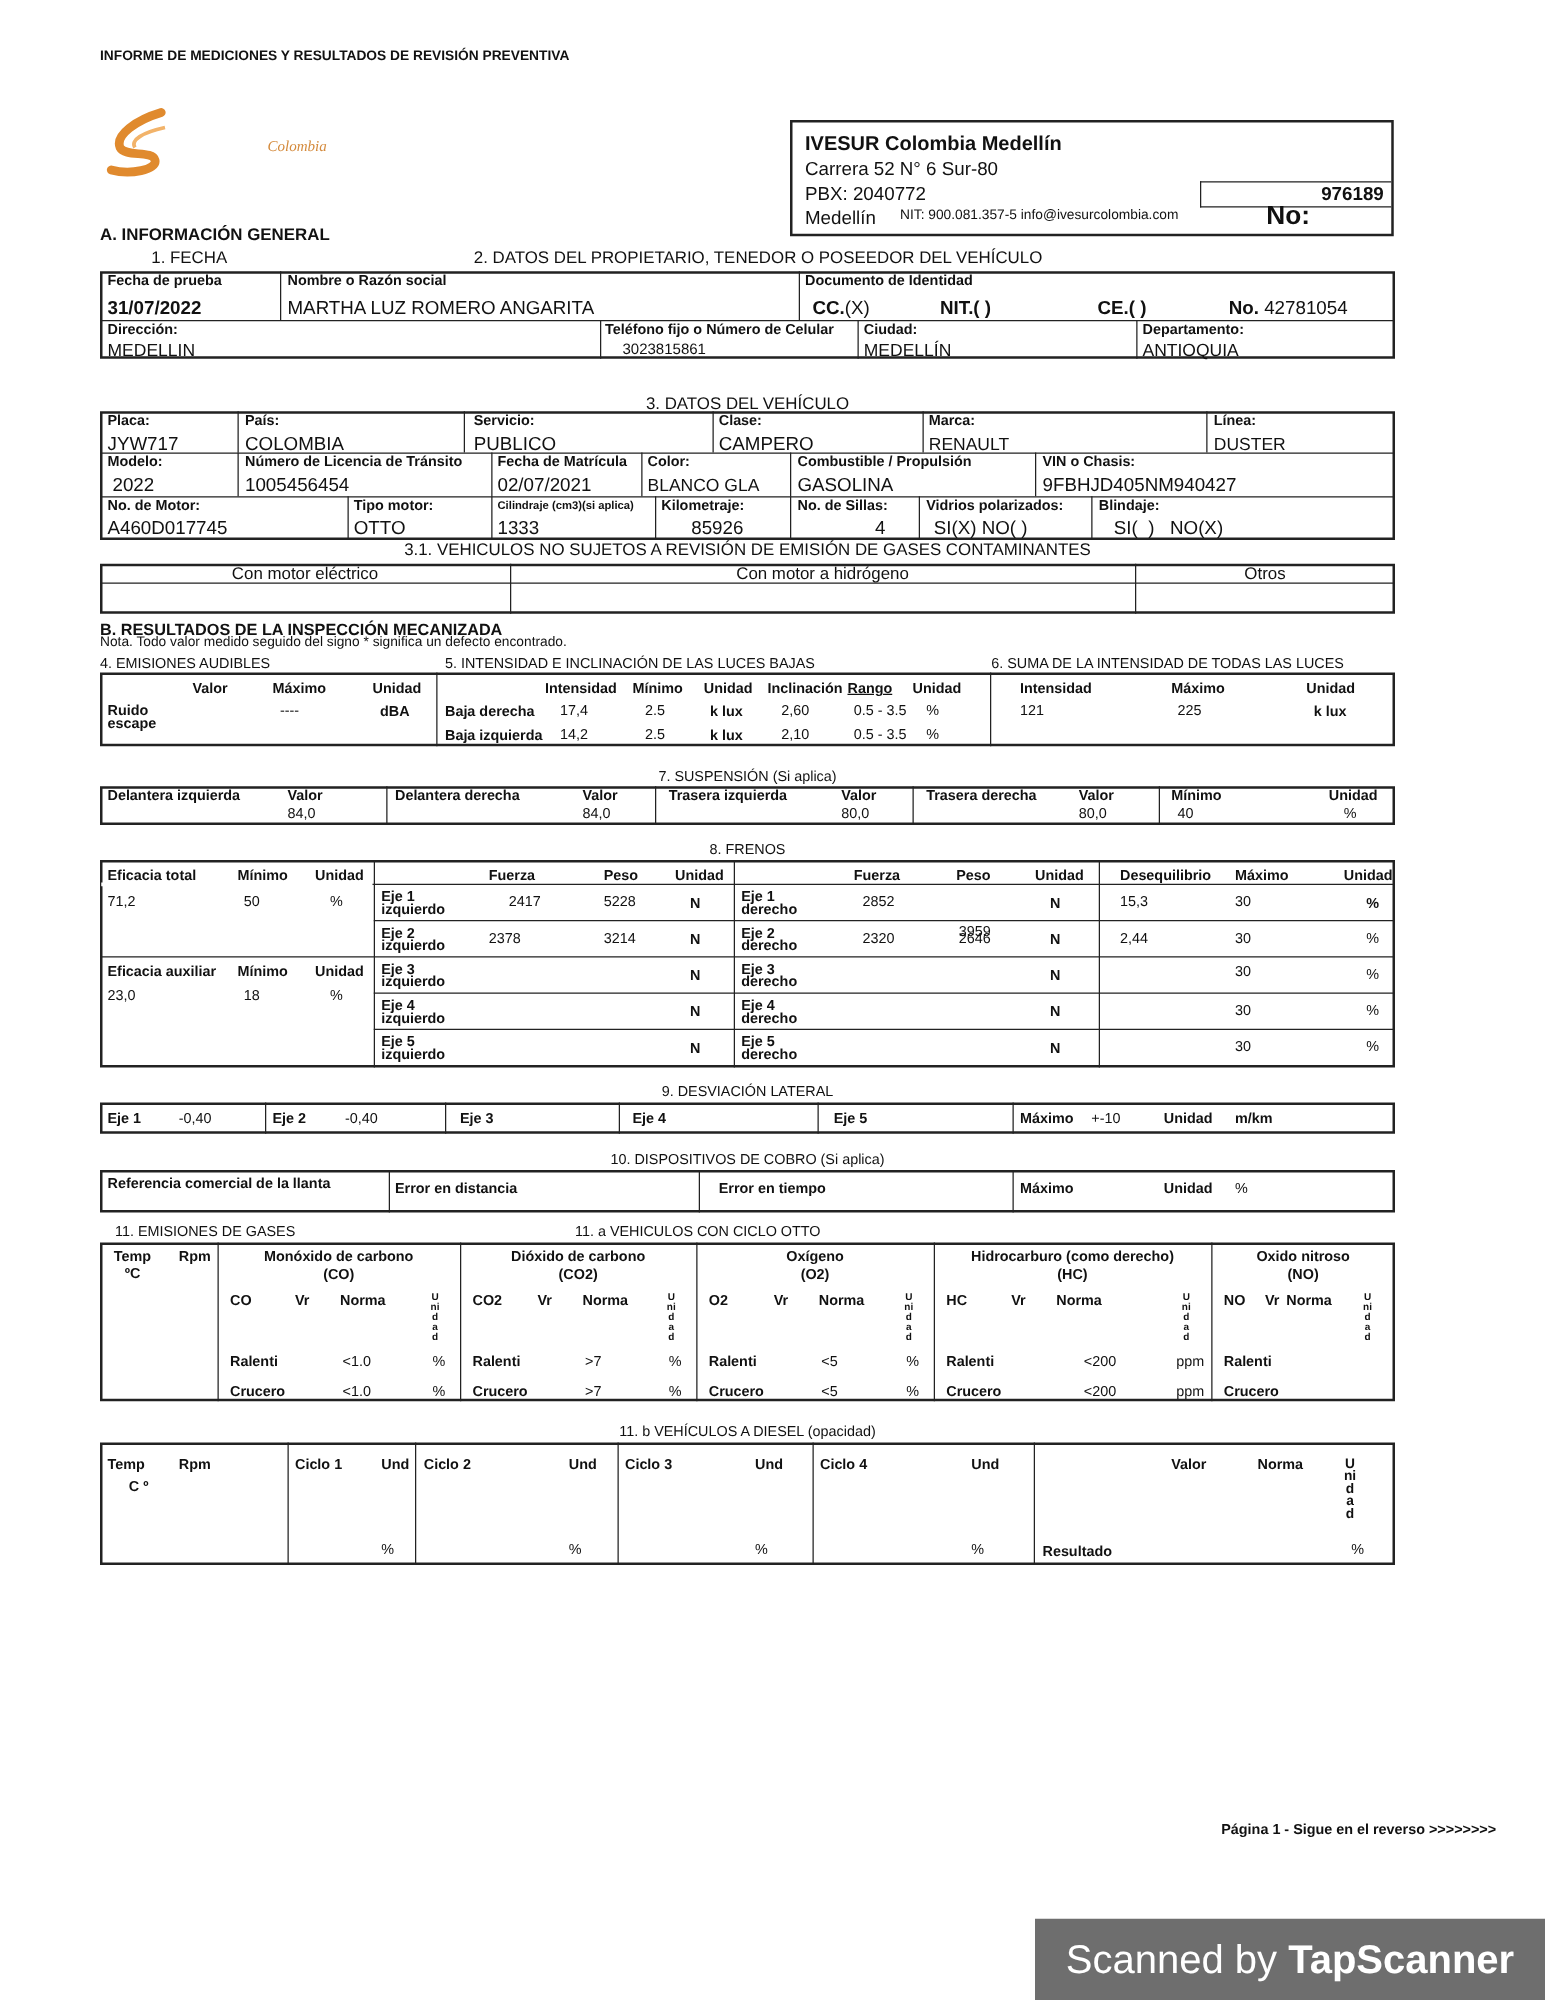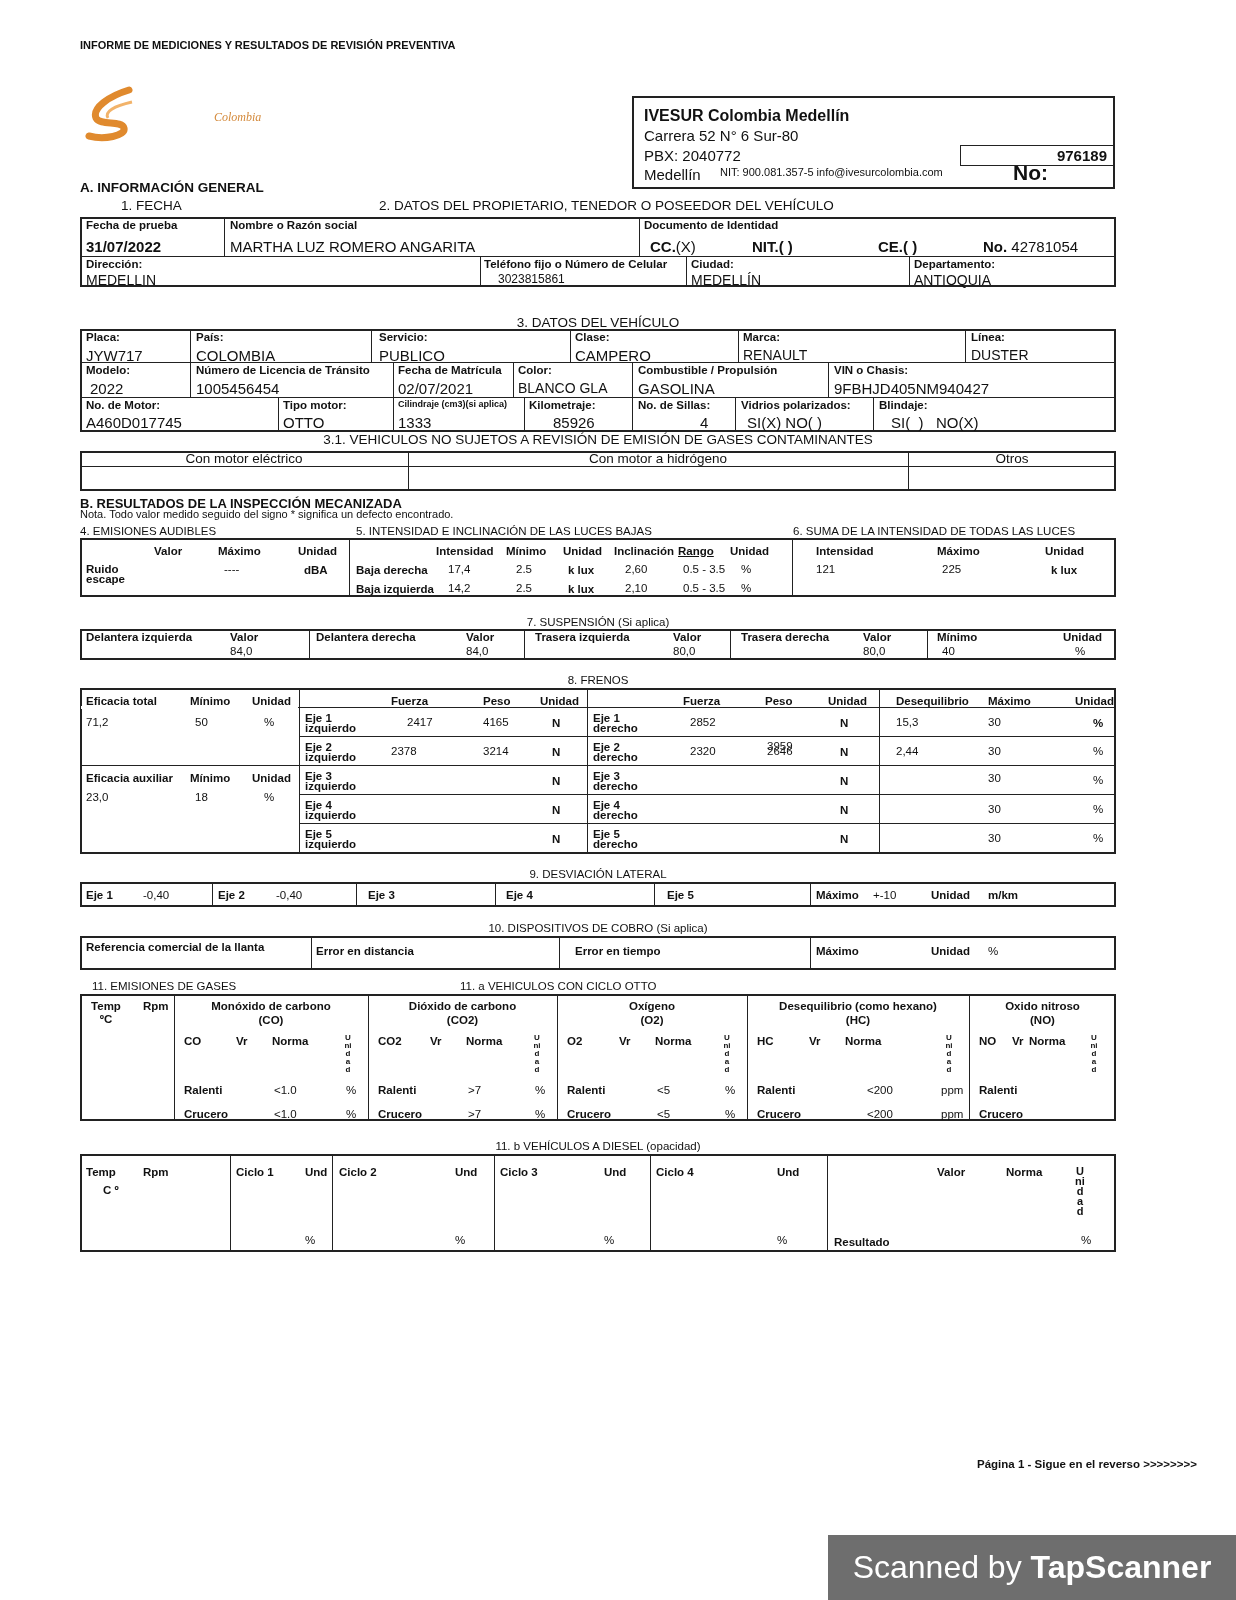--- a/index.html
+++ b/index.html
@@ -255,21 +255,21 @@
 <div class="abs lbl" style="left:683px;top:695px;">Fuerza</div>
 <div class="abs lbl" style="left:765px;top:695px;">Peso</div>
 <div class="abs lbl" style="left:828px;top:695px;">Unidad</div>
 <div class="abs lbl" style="left:896px;top:695px;">Desequilibrio</div>
 <div class="abs lbl" style="left:988px;top:695px;">Máximo</div>
 <div class="abs lbl" style="left:1075px;top:695px;">Unidad</div>
 
 <div>
   <div class="abs lbl" style="left:305px;top:713px;line-height:10px;"><span>Eje 1</span><br><span>izquierdo</span></div>
   <div class="abs sm" style="left:407px;top:716px;">2417</div>
-  <div class="abs sm" style="left:483px;top:716px;">4165</div>
+  <div class="abs sm" style="left:483px;top:716px;">5228</div>
   <div class="abs lbl" style="left:552px;top:717px;">N</div>
   <div class="abs lbl" style="left:593px;top:713px;line-height:10px;"><span>Eje 1</span><br><span>derecho</span></div>
   <div class="abs sm" style="left:690px;top:716px;">2852</div>
   <div class="abs sm" style="left:767px;top:716px;margin-top:24px;">3959</div>
   <div class="abs lbl" style="left:840px;top:717px;">N</div>
   <div class="abs sm" style="left:896px;top:716px;">15,3</div>
   <div class="abs sm" style="left:988px;top:716px;">30</div>
   <div class="abs lbl" style="left:1093px;top:717px;">%</div>
 </div>
 <div>
@@ -390,21 +390,21 @@
       <div class="abs lbl" style="left:655px;top:1035px;">Norma</div>
       <div class="abs vert" style="left:723px;top:1034px;">Unidad</div>
       <div class="abs lbl" style="left:567px;top:1084px;">Ralenti</div>
       <div class="abs lbl" style="left:567px;top:1108px;">Crucero</div>
       <div class="abs sm" style="left:657px;top:1084px;">&lt;5</div>
       <div class="abs sm" style="left:657px;top:1108px;">&lt;5</div>
       <div class="abs sm" style="left:725px;top:1084px;">%</div>
       <div class="abs sm" style="left:725px;top:1108px;">%</div>
     </div>
     <div>
-      <div class="abs lbl" style="left:747px;top:1000px;width:222px;text-align:center;">Desequilibrio (como hexano)</div>
+      <div class="abs lbl" style="left:747px;top:1000px;width:222px;text-align:center;">Hidrocarburo (como derecho)</div>
       <div class="abs lbl" style="left:747px;top:1014px;width:222px;text-align:center;">(HC)</div>
       <div class="abs lbl" style="left:757px;top:1035px;">HC</div>
       <div class="abs lbl" style="left:809px;top:1035px;">Vr</div>
       <div class="abs lbl" style="left:845px;top:1035px;">Norma</div>
       <div class="abs vert" style="left:945px;top:1034px;">Unidad</div>
       <div class="abs lbl" style="left:757px;top:1084px;">Ralenti</div>
       <div class="abs lbl" style="left:757px;top:1108px;">Crucero</div>
       <div class="abs sm" style="left:867px;top:1084px;">&lt;200</div>
       <div class="abs sm" style="left:867px;top:1108px;">&lt;200</div>
       <div class="abs sm" style="left:941px;top:1084px;">ppm</div>

